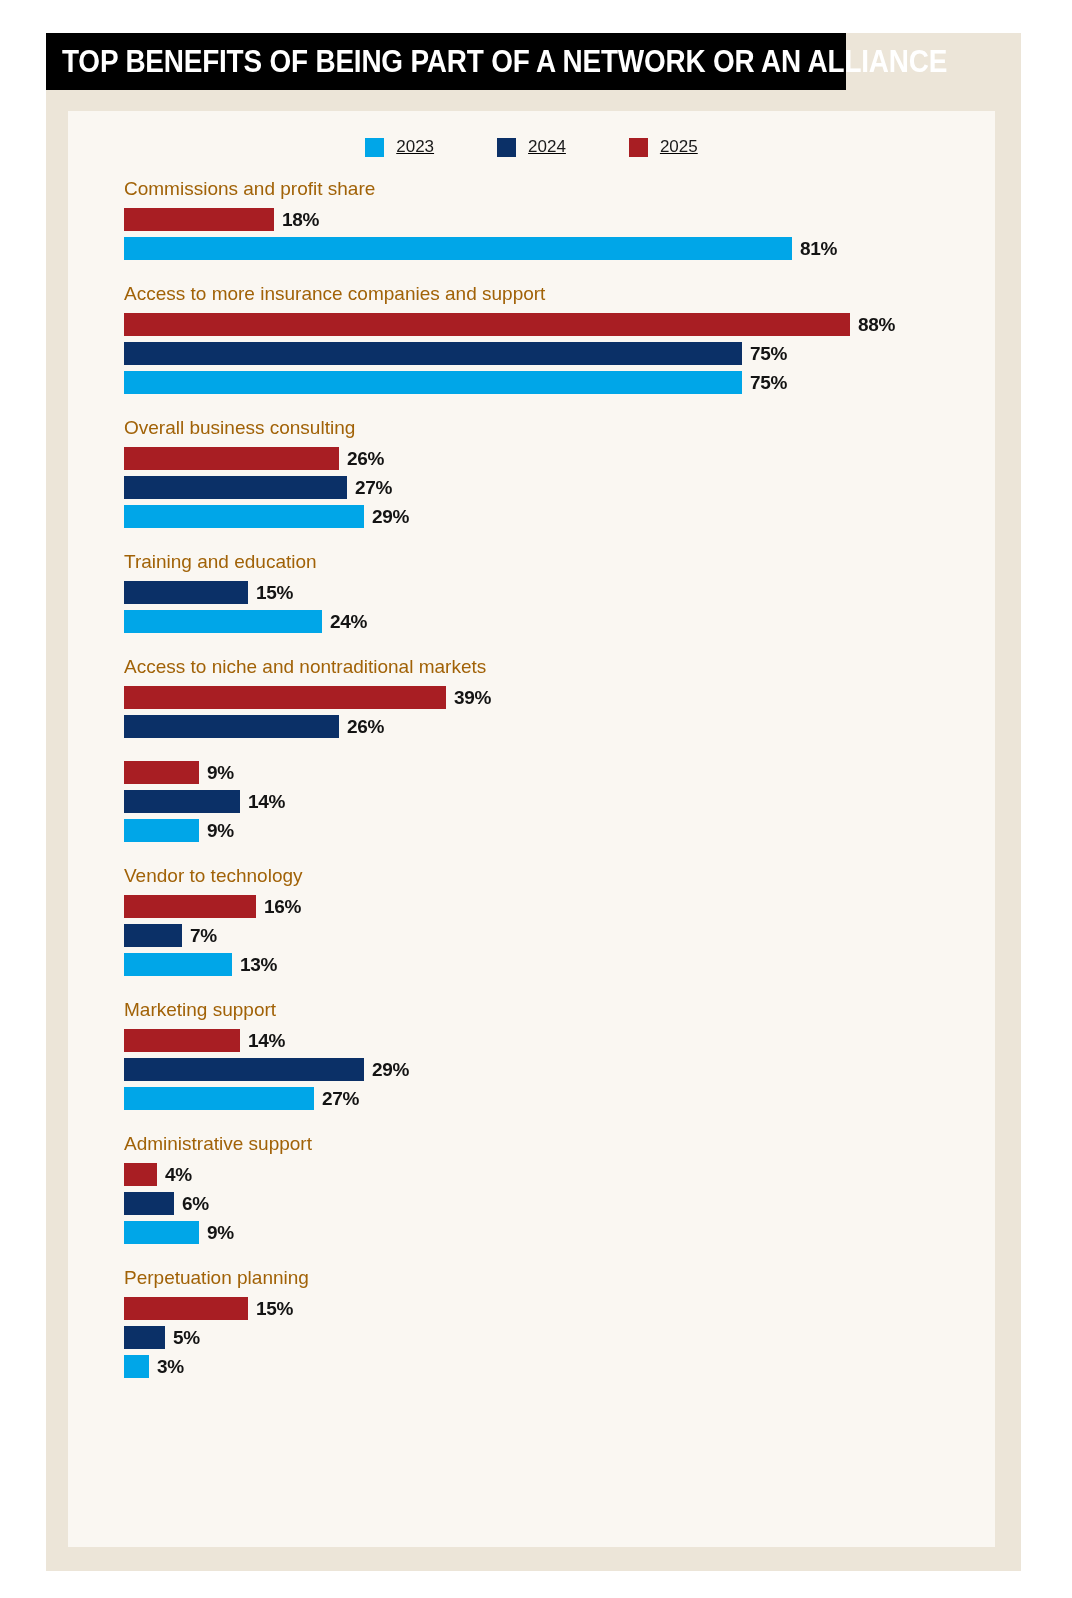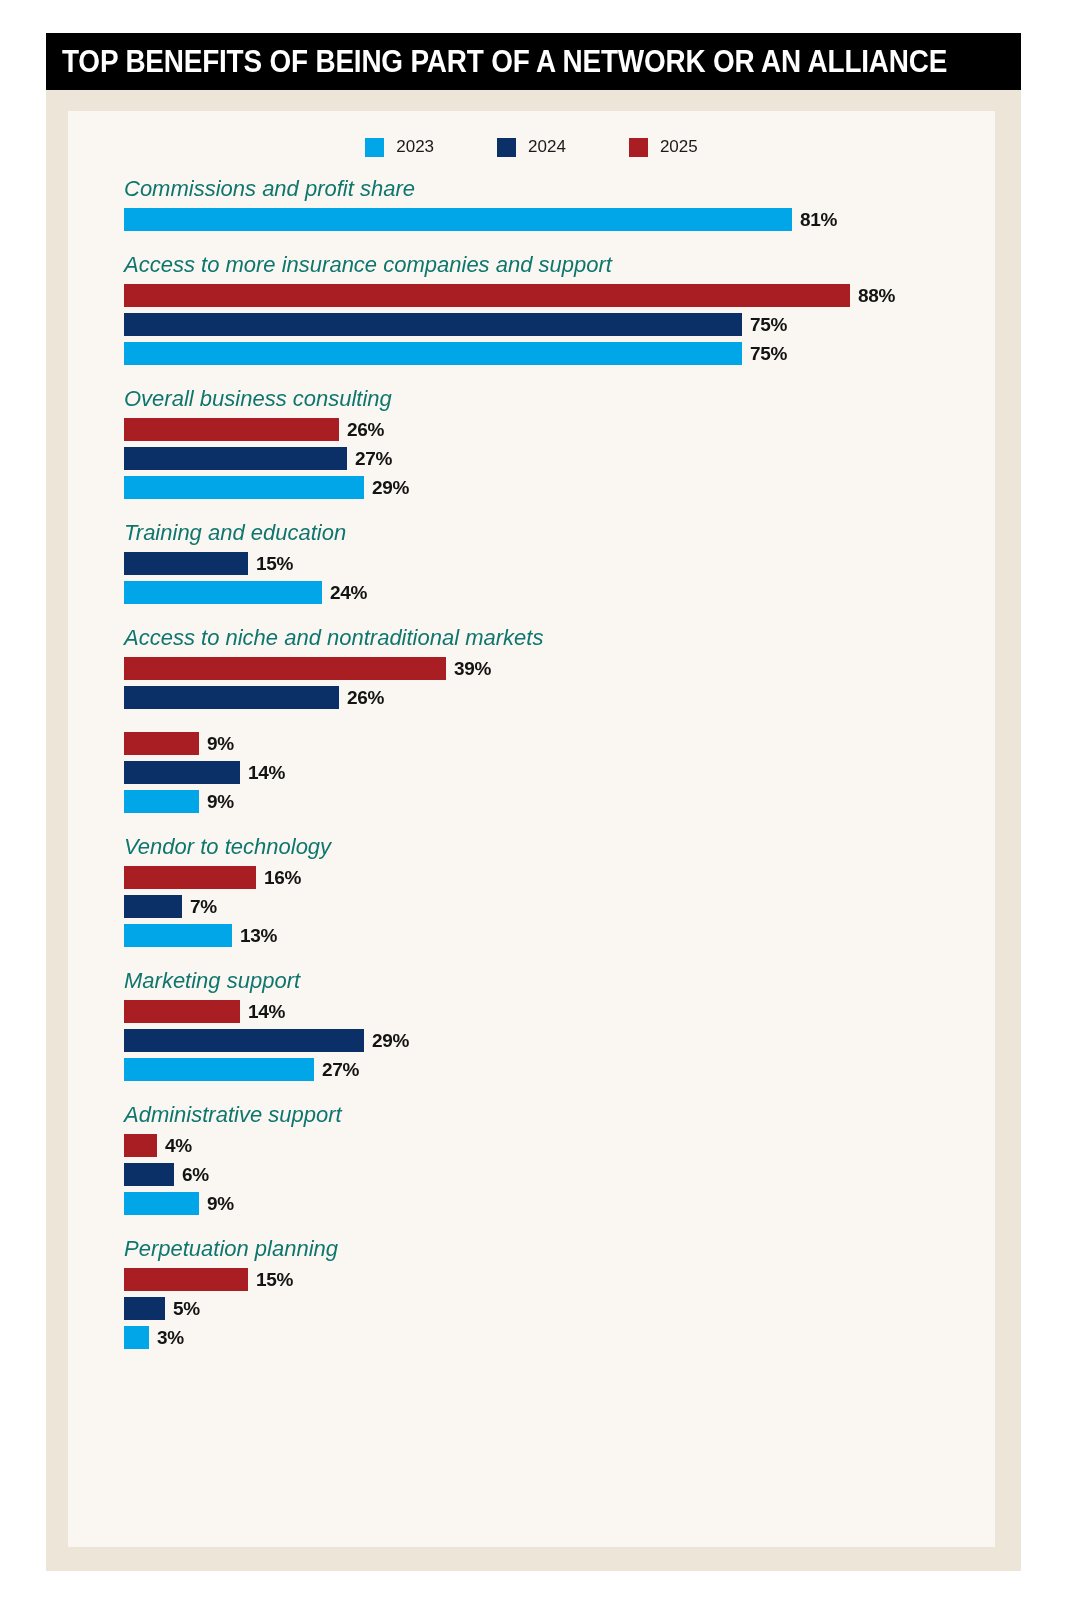--- a/index.html
+++ b/index.html
@@ -20,21 +20,21 @@
     top: 33px;
     width: 975px;
     height: 1538px;
     background: #ece5d8;
   }
 
   #title-bar {
     position: absolute;
     left: 0px;
     top: 0px;
-    width: 975px;
+    width: 800px;
     height: 57px;
     background: #000000;
     display: flex;
     align-items: center;
   }
 
   #chart-title {
     color: #ffffff;
     font-family: "Liberation Sans Narrow", "Liberation Sans", sans-serif;
     font-size: 31px;
@@ -62,20 +62,21 @@
     width: 927px;
     display: flex;
     justify-content: center;
     gap: 63px;
   }
 
   .legend-item {
     display: flex;
     align-items: center;
     gap: 12px;
+    text-decoration: underline;
   }
 
   .legend-swatch {
     width: 19px;
     height: 19px;
     flex: 0 0 auto;
   }
 
   .legend-label {
     font-size: 17px;
@@ -88,26 +89,25 @@
     left: 56px;
     top: 67px;
     width: 860px;
   }
 
   .bar-group {
     margin-bottom: 23px;
   }
 
   .group-label {
-    font-size: 22px;
-    color: #0f766e;
+    font-size: 19px;
+    color: #a16207;
     margin-bottom: 8px;
     line-height: 22px;
     white-space: nowrap;
-    font-style: italic;
   }
 
   .bar-row {
     display: flex;
     align-items: center;
     height: 23px;
     margin-bottom: 6px;
   }
 
   .bar {
@@ -147,20 +147,24 @@
         <div class="legend-item">
           <span class="legend-swatch" style="background: rgb(168, 30, 35);"></span>
           <span class="legend-label">2025</span>
         </div>
       </div>
 
     <div id="groups">
         <div class="bar-group">
           <div class="group-label">Commissions and profit share</div>
           <div class="bar-row">
+            <div class="bar" style="width: 150px; background: rgb(168, 30, 35);"></div>
+            <div class="bar-value">18%</div>
+          </div>
+          <div class="bar-row">
             <div class="bar" style="width: 668px; background: rgb(0, 166, 232);"></div>
             <div class="bar-value">81%</div>
           </div>
         </div>
         <div class="bar-group">
           <div class="group-label">Access to more insurance companies and support</div>
           <div class="bar-row">
             <div class="bar" style="width: 726px; background: rgb(168, 30, 35);"></div>
             <div class="bar-value">88%</div>
           </div>

